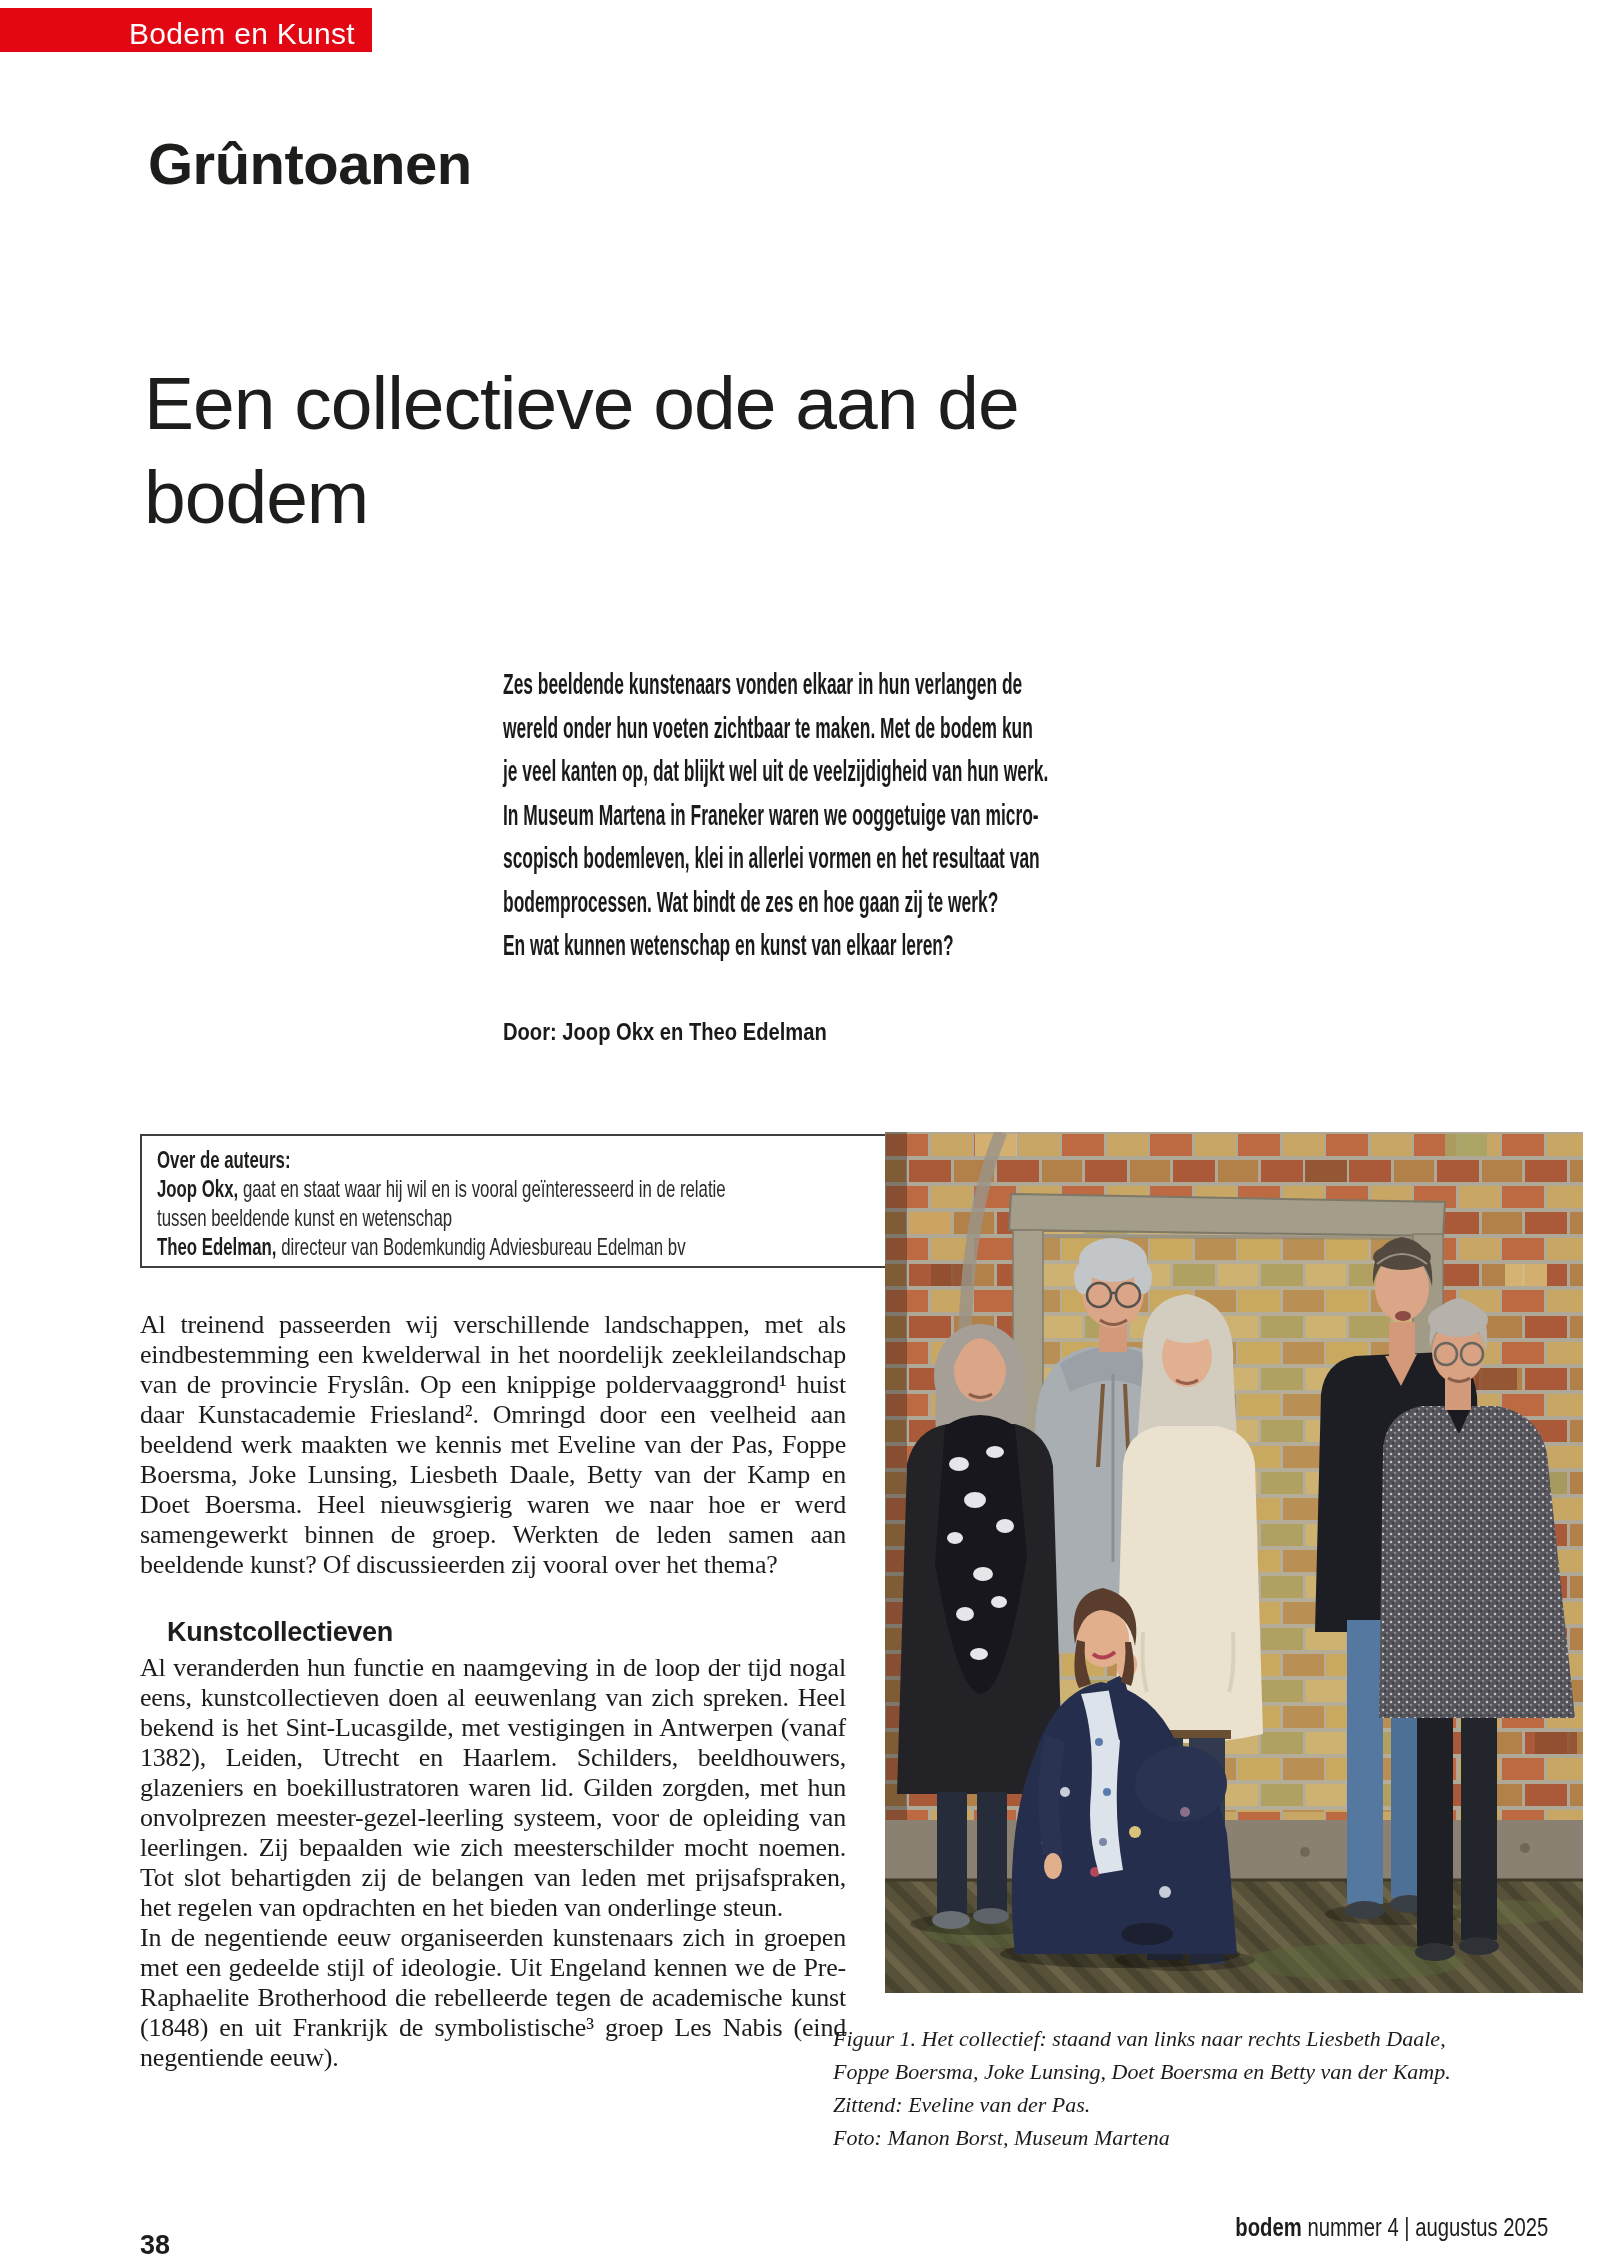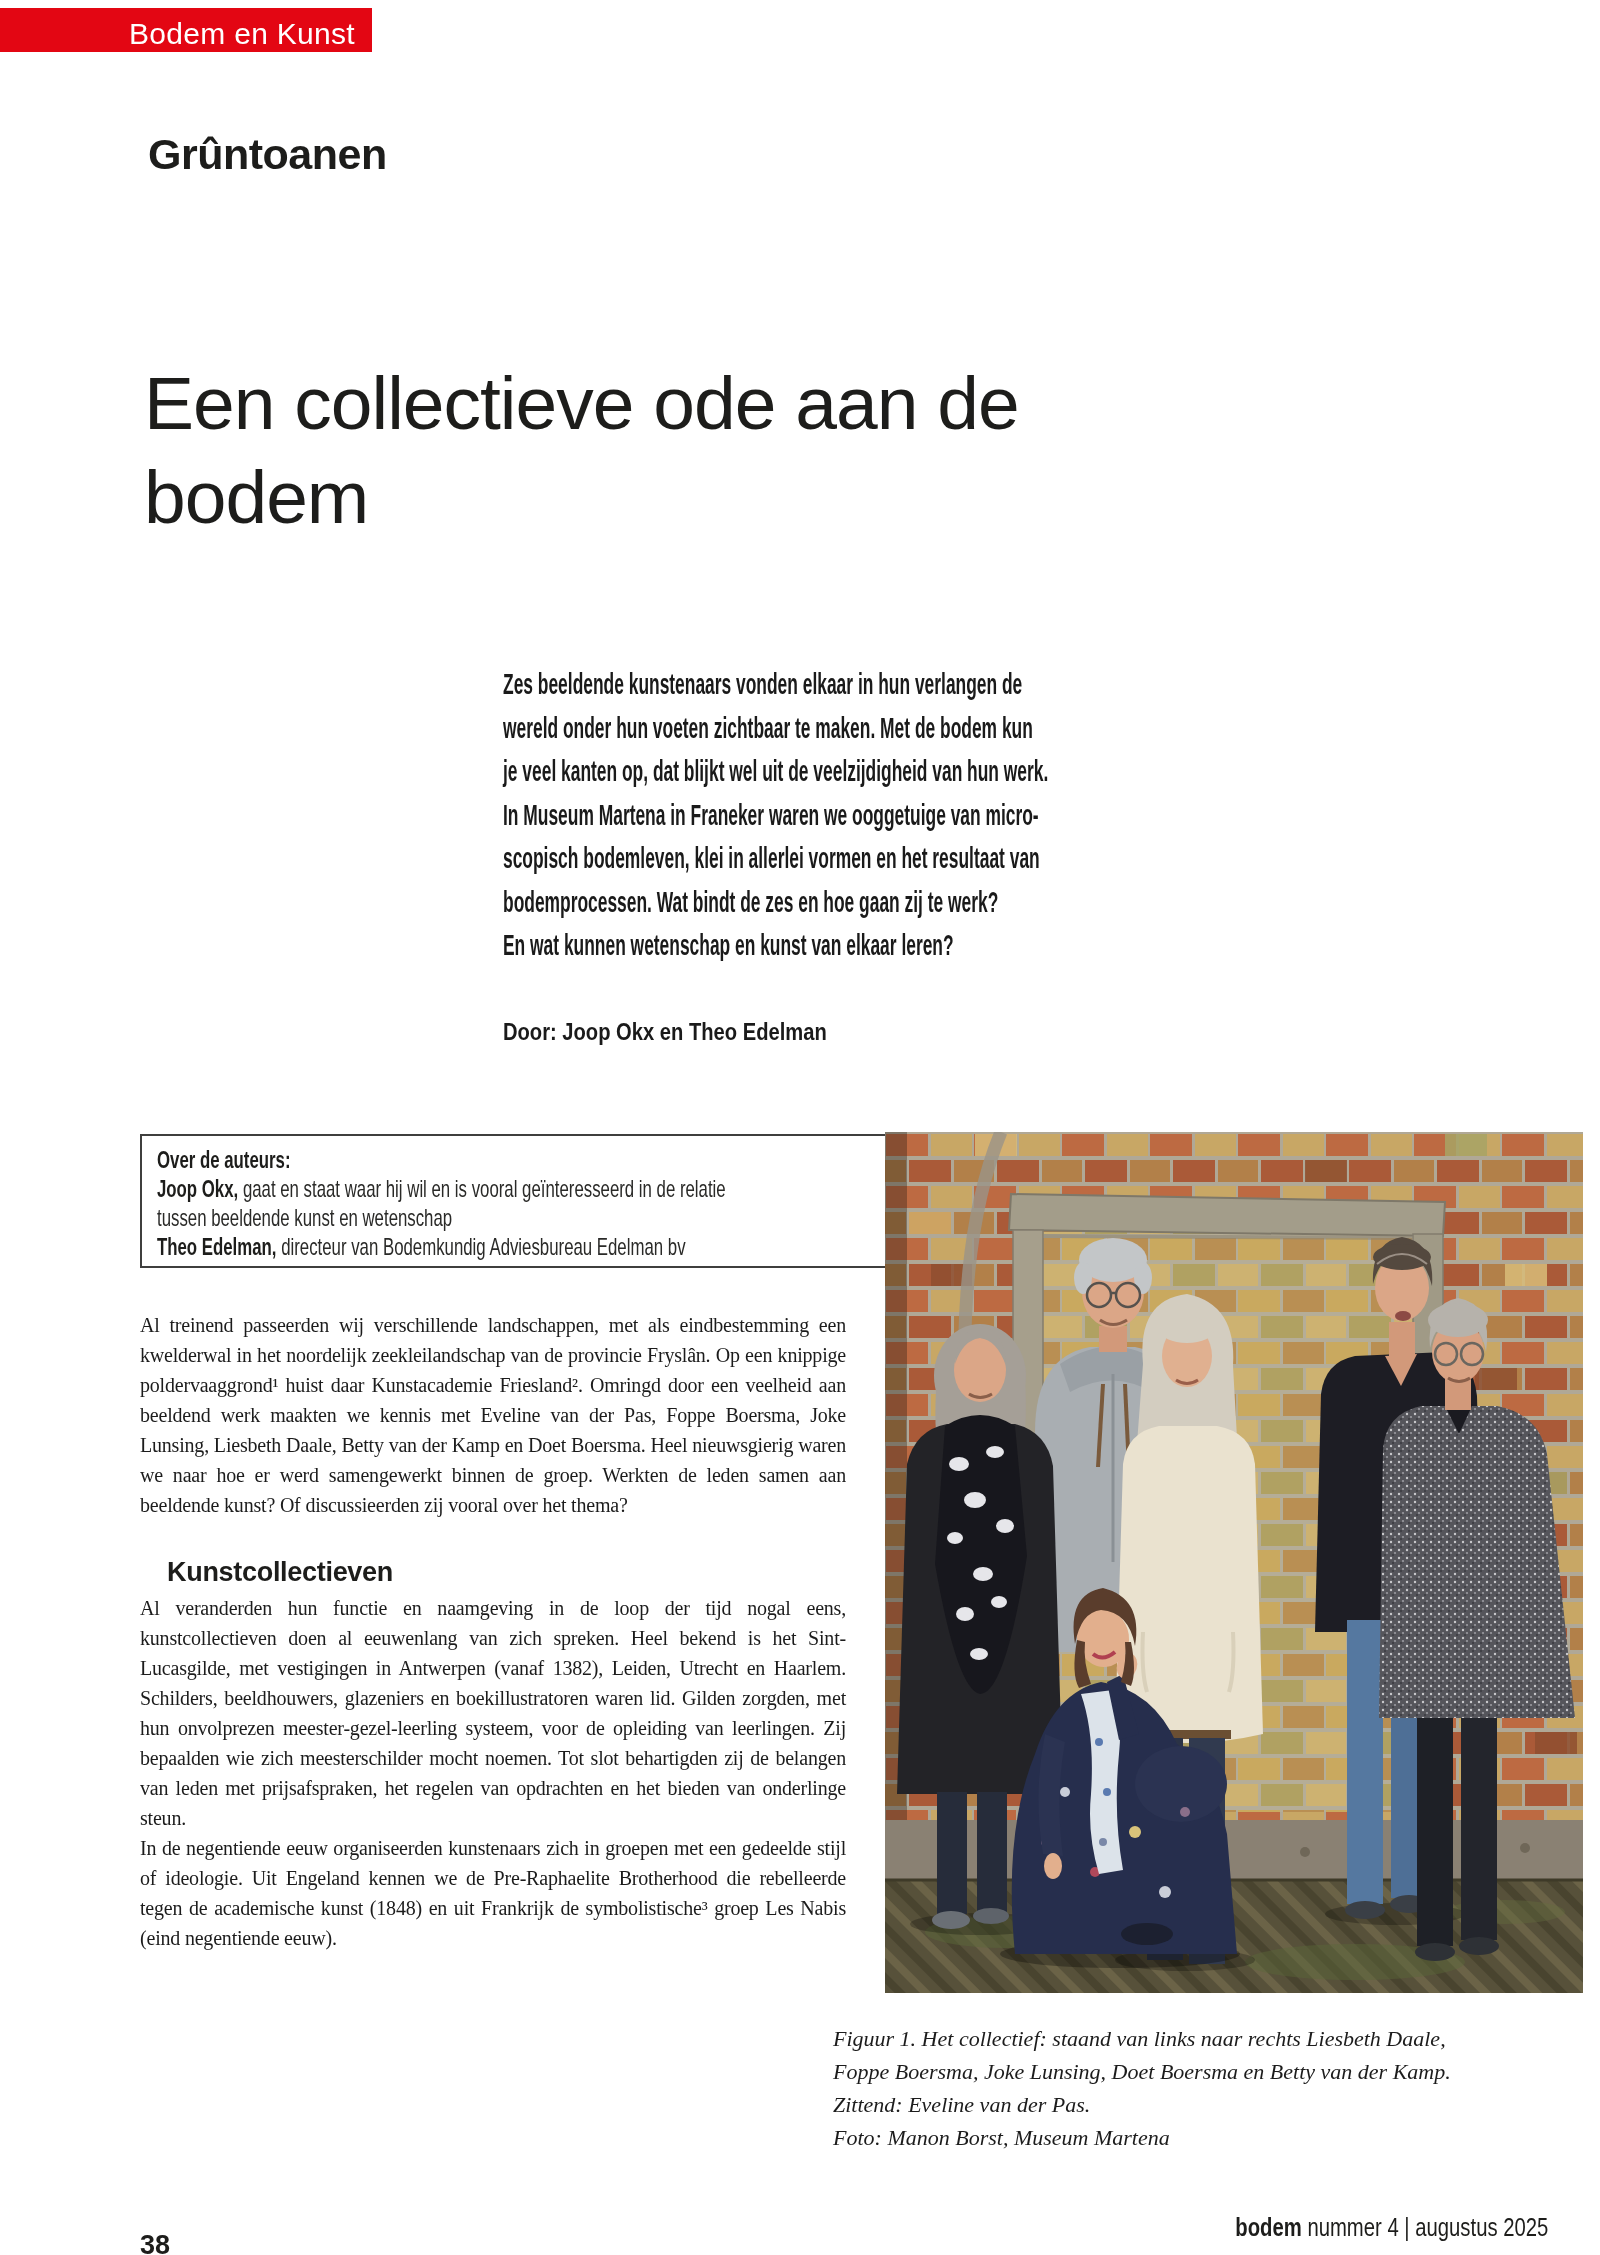--- a/index.html
+++ b/index.html
@@ -11,21 +11,21 @@
   .lines{white-space:pre-line;}
 
   
   .tag{
     left:0;top:8px;width:372px;height:44px;background:#e30613;
     color:#ffffff;font-size:30px;line-height:52px;text-align:right;
     padding-right:17px;box-sizing:border-box;letter-spacing:.3px;
   }
 
   .kicker{
-    left:148px;top:130px;font-size:43px;font-weight:bold;letter-spacing:-.5px;
+    left:148px;top:130px;font-size:58px;font-weight:bold;letter-spacing:-.5px;
   }
 
   .title{
     left:144px;top:356px;font-size:75px;line-height:94px;font-weight:normal;
     letter-spacing:-1px;margin:0;color:#1d1d1b;
   }
 
   .intro{
     left:503px;top:662px;font-size:30px;font-weight:bold;line-height:43.5px;
     transform:scaleX(.58);transform-origin:left top;width:1100px;color:#1a1a1a;
@@ -49,21 +49,21 @@
 
   .col-left{
     left:140px;top:1310px;width:706px;
   }
   .col-left h3{
     font-family:"Liberation Sans", sans-serif;font-size:27px;font-weight:bold;
     margin:0 0 5px 27px;letter-spacing:-.3px;color:#1d1d1b;
   }
   .col-left h3.second{margin-top:37px;}
   .col-left p{
-    font-family:"Liberation Serif", serif;font-size:20px;line-height:30px;
+    font-family:"Liberation Serif", serif;font-size:26px;line-height:30px;
     text-align:justify;margin:0;color:#1c1c1c;letter-spacing:-.2px;
   }
 
   .photo{
     left:885px;top:1132px;width:698px;height:861px;overflow:hidden;
   }
   .caption{
     left:833px;top:2022px;width:715px;font-family:"Liberation Serif", serif;
     font-style:italic;font-size:22px;line-height:33px;color:#1c1c1c;
   }

